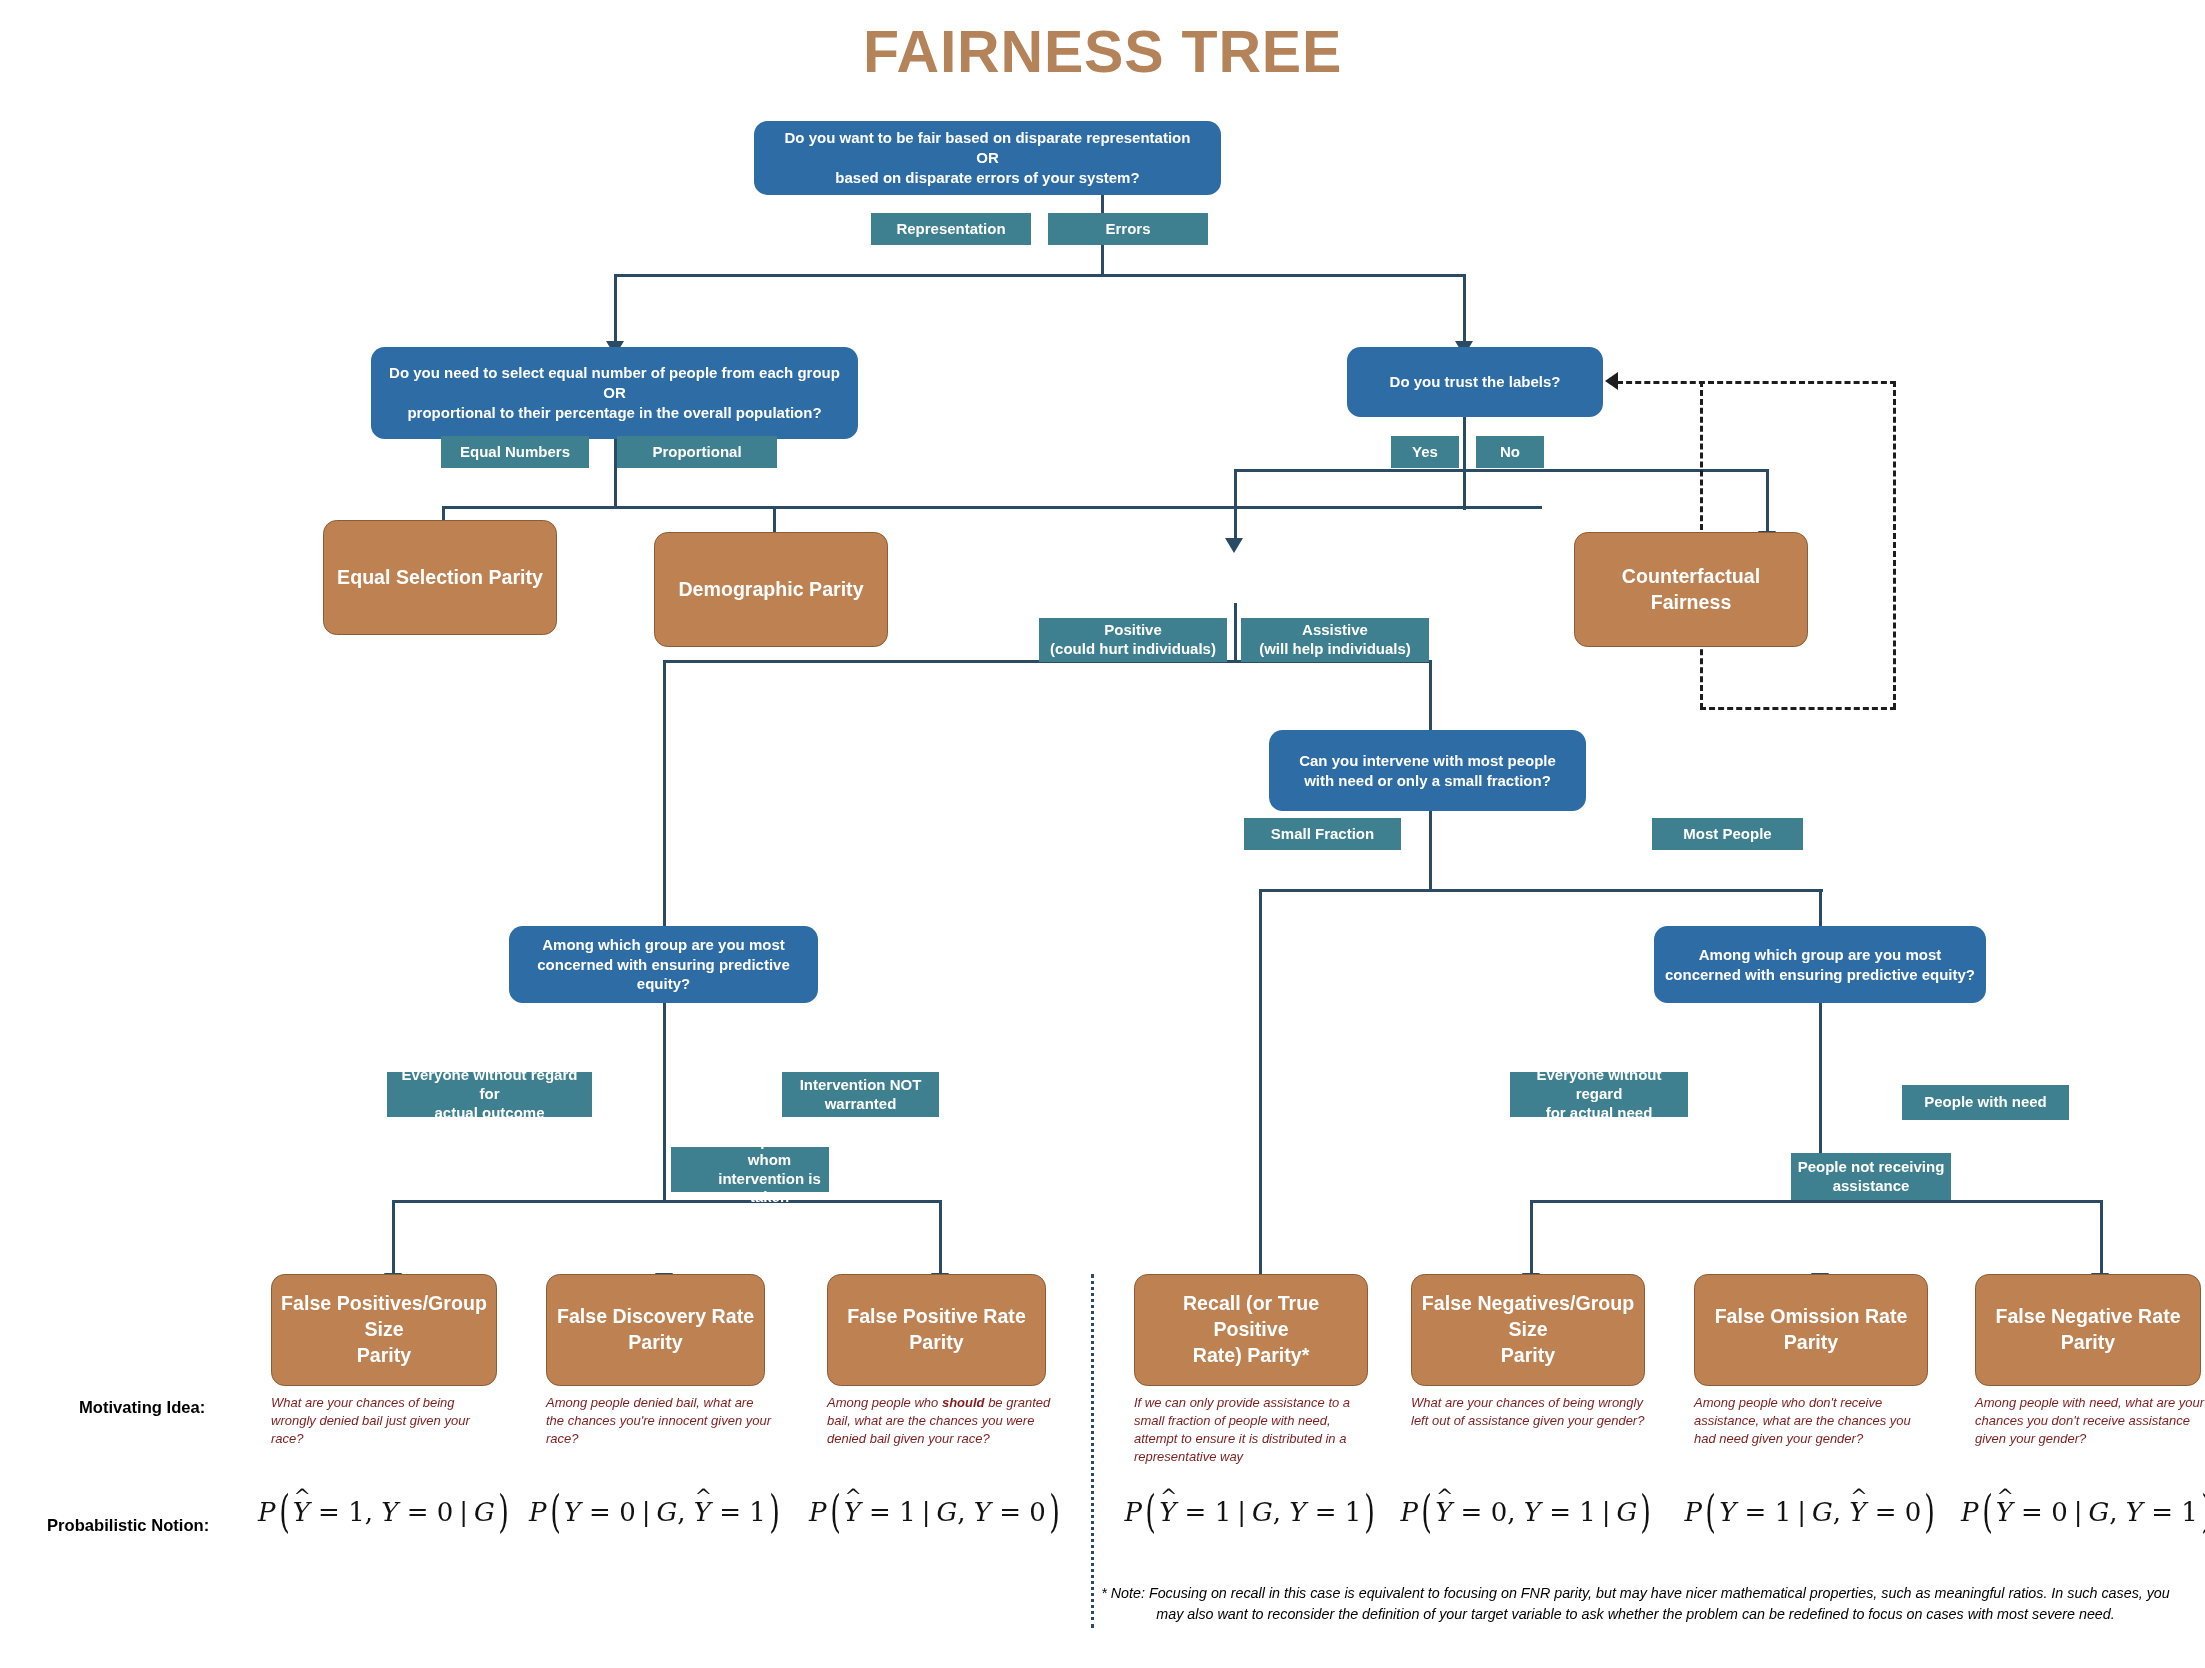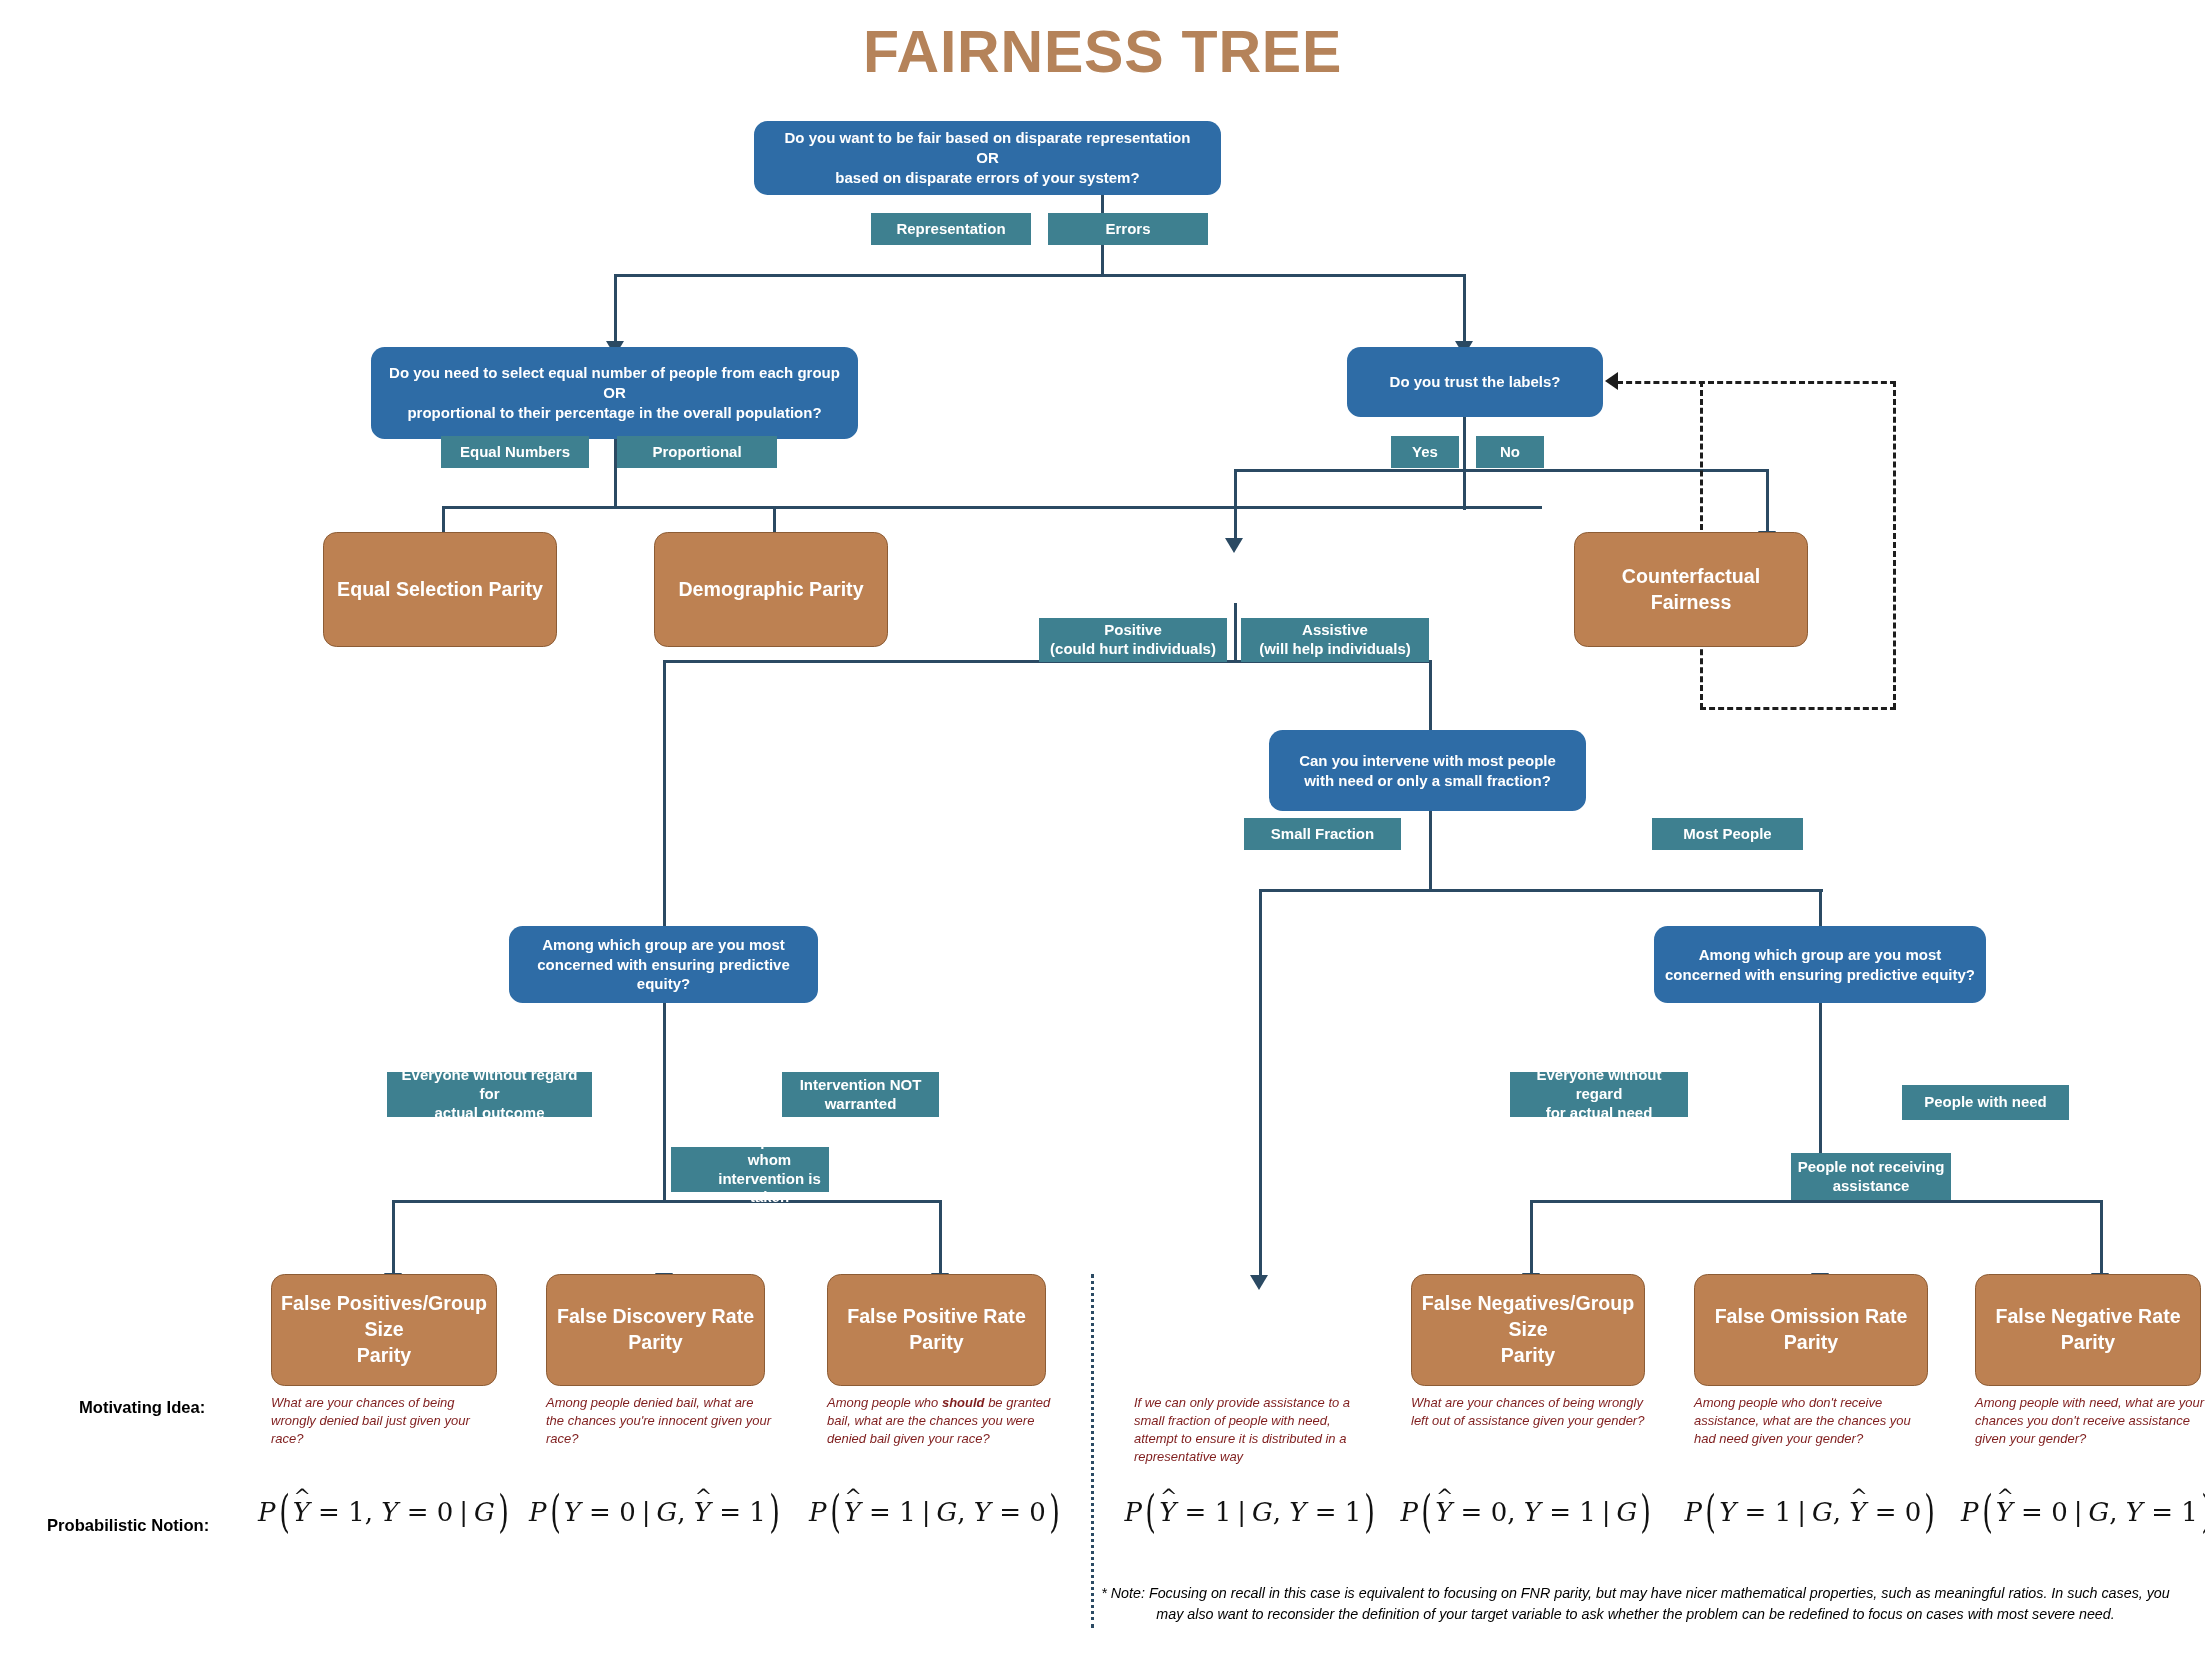--- a/index.html
+++ b/index.html
@@ -228,41 +228,45 @@
 for actual need</span>
   </div>
   <div class="lbl" style="left:1902px;top:1085px;width:167px;height:35px;">
     <span style="white-space:pre-line;">People with need</span>
   </div>
   <div class="lbl" style="left:1791px;top:1153px;width:160px;height:47px;">
     <span style="white-space:pre-line;">People not receiving
 assistance</span>
   </div>
 
-  <div class="node leaf" style="left:323px;top:532px;width:234px;height:115px;">
+  <div class="node leaf" style="left:323px;top:520px;width:234px;height:115px;">
     <span style="white-space:pre-line;">Equal Selection Parity</span>
   </div>
   <div class="node leaf" style="left:654px;top:532px;width:234px;height:115px;">
     <span style="white-space:pre-line;">Demographic Parity</span>
   </div>
   <div class="node leaf" style="left:1574px;top:532px;width:234px;height:115px;">
     <span style="white-space:pre-line;">Counterfactual Fairness</span>
   </div>
 
   <div class="node leaf" style="left:271px;top:1274px;width:226px;height:112px;">
     <span style="white-space:pre-line;">False Positives/Group Size
 Parity</span>
   </div>
   <div class="node leaf" style="left:546px;top:1274px;width:219px;height:112px;">
     <span style="white-space:pre-line;">False Discovery Rate
 Parity</span>
   </div>
   <div class="node leaf" style="left:827px;top:1274px;width:219px;height:112px;">
     <span style="white-space:pre-line;">False Positive Rate
 Parity</span>
+  </div>
+  <div class="node leaf" style="left:1134px;top:1274px;width:234px;height:112px;">
+    <span style="white-space:pre-line;">Recall (or True Positive
+Rate) Parity*</span>
   </div>
   <div class="node leaf" style="left:1411px;top:1274px;width:234px;height:112px;">
     <span style="white-space:pre-line;">False Negatives/Group Size
 Parity</span>
   </div>
   <div class="node leaf" style="left:1694px;top:1274px;width:234px;height:112px;">
     <span style="white-space:pre-line;">False Omission Rate
 Parity</span>
   </div>
   <div class="node leaf" style="left:1975px;top:1274px;width:226px;height:112px;">

